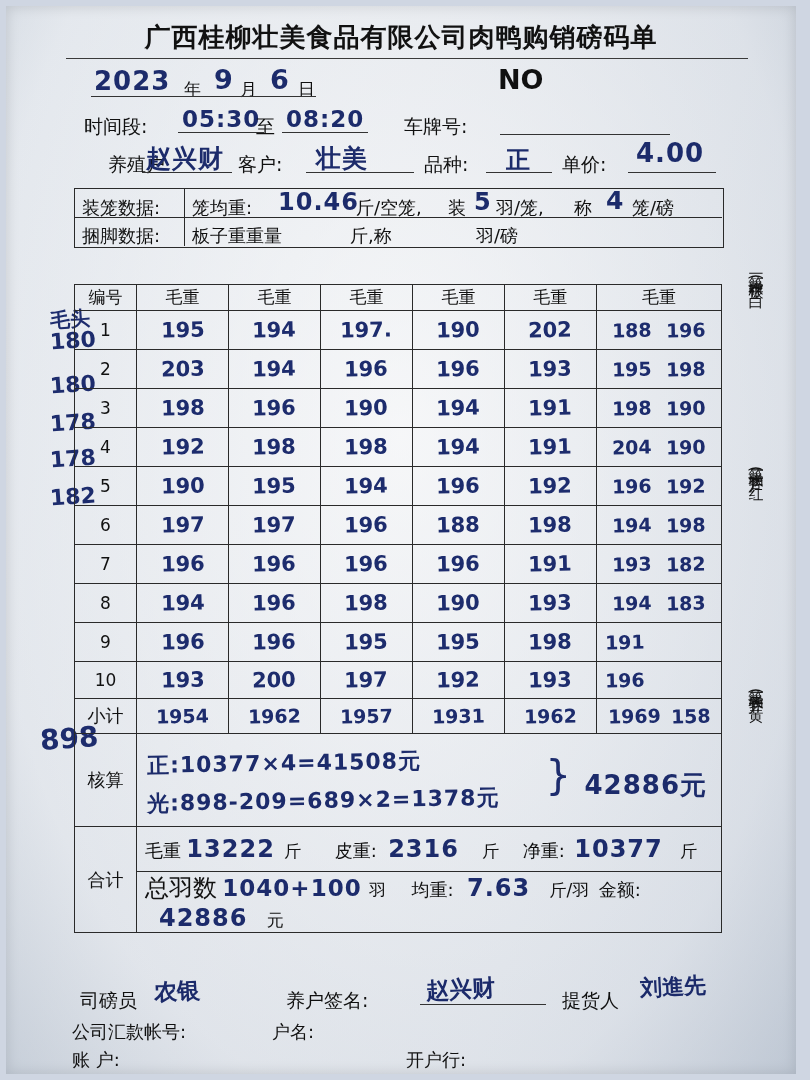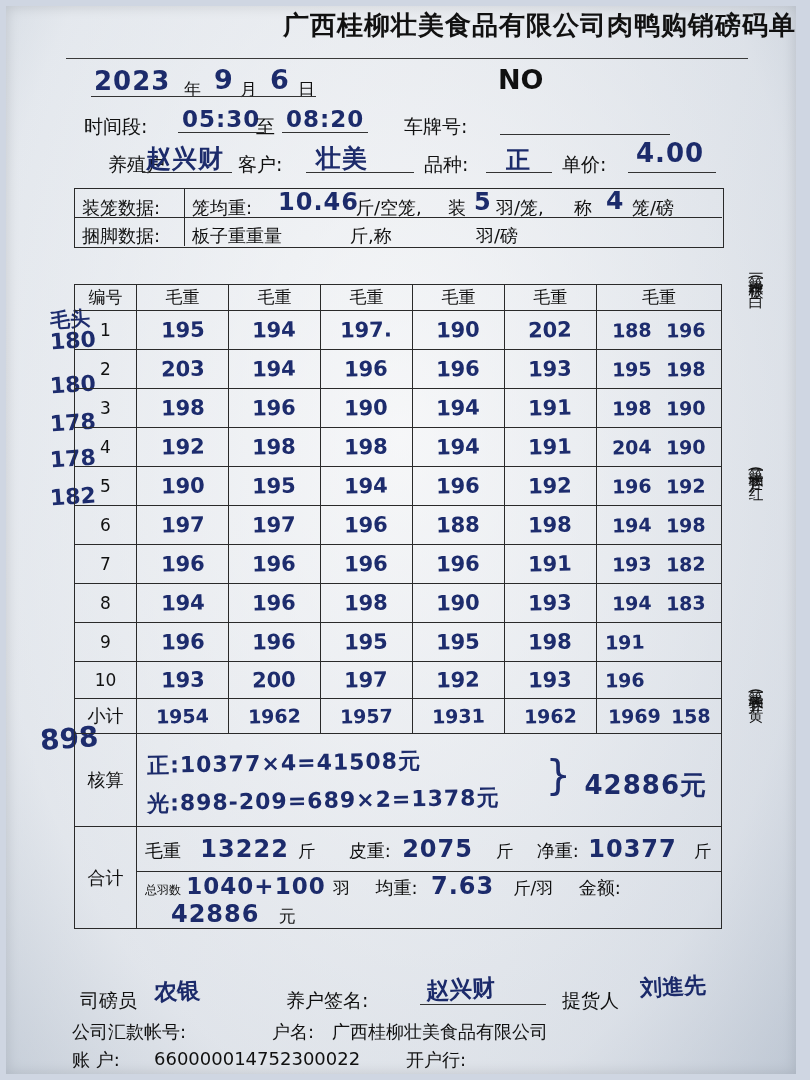--- a/index.html
+++ b/index.html
@@ -27,21 +27,21 @@
     color:#1c2b6b;
     font-weight:700;
     letter-spacing:1px;
   }
   .print{
     font-family:"DejaVu Sans", sans-serif;
     color:#101010;
   }
   
   #title{
-    position:absolute;left:0;right:0;top:2px;text-align:right;
+    position:absolute;left:0;right:0;top:14px;text-align:center;
     font-size:26px;font-weight:700;color:#111;
     font-family:"DejaVu Sans", sans-serif;
     letter-spacing:1px;
   }
   #title-rule{position:absolute;left:60px;right:48px;top:52px;height:1px;background:#3a3a3a;}
 
   
   .t{position:absolute;white-space:nowrap;}
   .ul{border-bottom:1px solid #333;}
 
@@ -284,54 +284,52 @@
         <div class="hand" style="font-size:22px;transform:rotate(-1deg);">光:898-209=689×2=1378元</div>
         <div class="hand" style="position:absolute;right:14px;top:34px;font-size:26px;">42886元</div>
         <div style="position:absolute;right:150px;top:18px;font-size:40px;color:#1d2c6d;font-family:'DejaVu Sans',sans-serif;">}</div>
       </td>
     </tr>
 
     <tr>
       <td rowspan="2" style="font-size:18px;">合计</td>
       <td colspan="6" style="text-align:left;height:44px;padding:0 8px;position:relative;">
         <span class="print" style="font-size:18px;">毛重</span>
-        <span class="hand" style="font-size:24px;margin-left:14px;">13222</span>
+        <span class="hand" style="font-size:24px;">13222</span>
         <span class="print" style="font-size:17px;margin-left:4px;">斤</span>
         <span class="print" style="font-size:18px;margin-left:28px;">皮重:</span>
-        <span class="hand" style="font-size:24px;margin-left:6px;">2075</span>
+        <span class="hand" style="font-size:24px;margin-left:6px;">2316</span>
         <span class="print" style="font-size:17px;margin-left:18px;">斤</span>
         <span class="print" style="font-size:18px;margin-left:18px;">净重:</span>
         <span class="hand" style="font-size:24px;margin-left:4px;">10377</span>
         <span class="print" style="font-size:17px;margin-left:12px;">斤</span>
       </td>
     </tr>
     <tr>
       <td colspan="6" style="text-align:left;height:44px;padding:0 8px;">
-        <span class="print" style="font-size:12px;">总羽数</span>
+        <span class="print" style="font-size:24px;">总羽数</span>
         <span class="hand" style="font-size:23px;">1040+100</span>
         <span class="print" style="font-size:17px;margin-left:2px;">羽</span>
         <span class="print" style="font-size:18px;margin-left:20px;">均重:</span>
         <span class="hand" style="font-size:24px;margin-left:8px;">7.63</span>
         <span class="print" style="font-size:17px;margin-left:14px;">斤/羽</span>
-        <span class="print" style="font-size:18px;margin-left:20px;">金额:</span>
-        <span class="hand" style="font-size:24px;margin-left:26px;">42886</span>
+        <span class="print" style="font-size:18px;margin-left:4px;">金额:</span>
+        <span class="hand" style="font-size:24px;margin-left:14px;">42886</span>
         <span class="print" style="font-size:17px;margin-left:14px;">元</span>
       </td>
     </tr>
   </tbody>
     </table>
 
   <div class="t print" style="left:74px;top:982px;font-size:19px;">司磅员</div>
   <div class="t" style="left:148px;top:970px;"><span class="sig">农银</span></div>
   <div class="t print" style="left:280px;top:982px;font-size:19px;">养户签名:</div>
   <div class="t" style="left:420px;top:968px;"><span class="sig">赵兴财</span></div>
   <div class="t" style="left:414px;top:998px;width:126px;height:1px;background:#333;"></div>
   <div class="t print" style="left:556px;top:982px;font-size:19px;">提货人</div>
   <div class="t" style="left:634px;top:966px;"><span class="sig" style="font-size:22px;">刘進先</span></div>
 
   <div class="t print" style="left:66px;top:1014px;font-size:18px;">公司汇款帐号:</div>
   <div class="t print" style="left:266px;top:1014px;font-size:18px;">户名:</div>
-  <div class="t print" style="left:326px;top:1014px;font-size:18px;">广西桂柳壮美食品有限公司</div>
   <div class="t print" style="left:66px;top:1042px;font-size:18px;">账 户:</div>
-  <div class="t print" style="left:148px;top:1042px;font-size:18px;">660000014752300022</div>
   <div class="t print" style="left:400px;top:1042px;font-size:18px;">开户行:</div>
 
 </div>
 
 </body></html>

